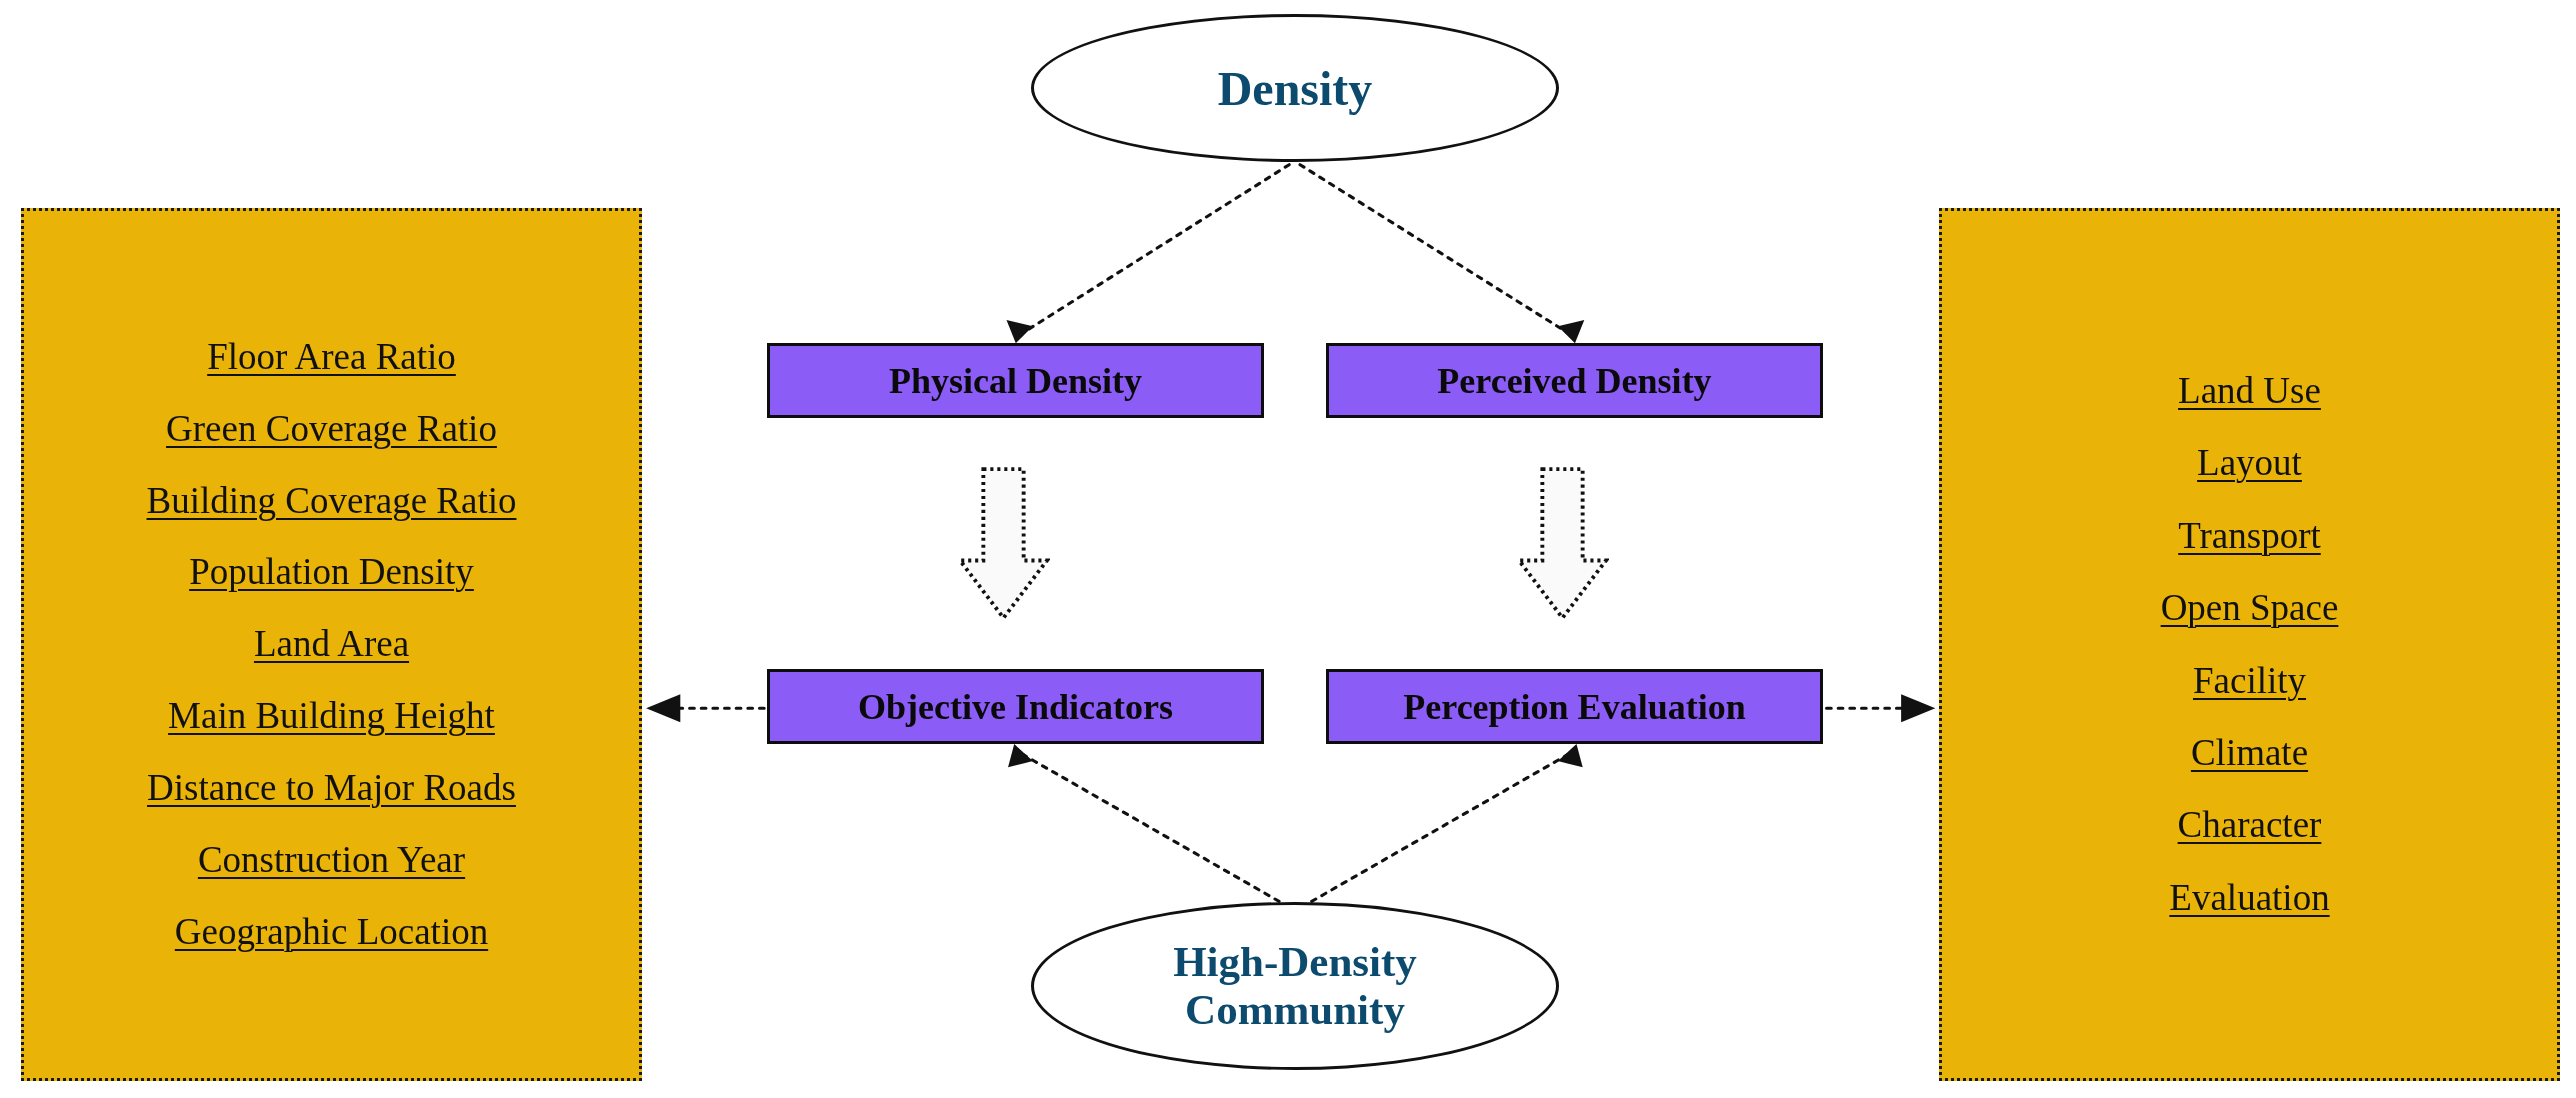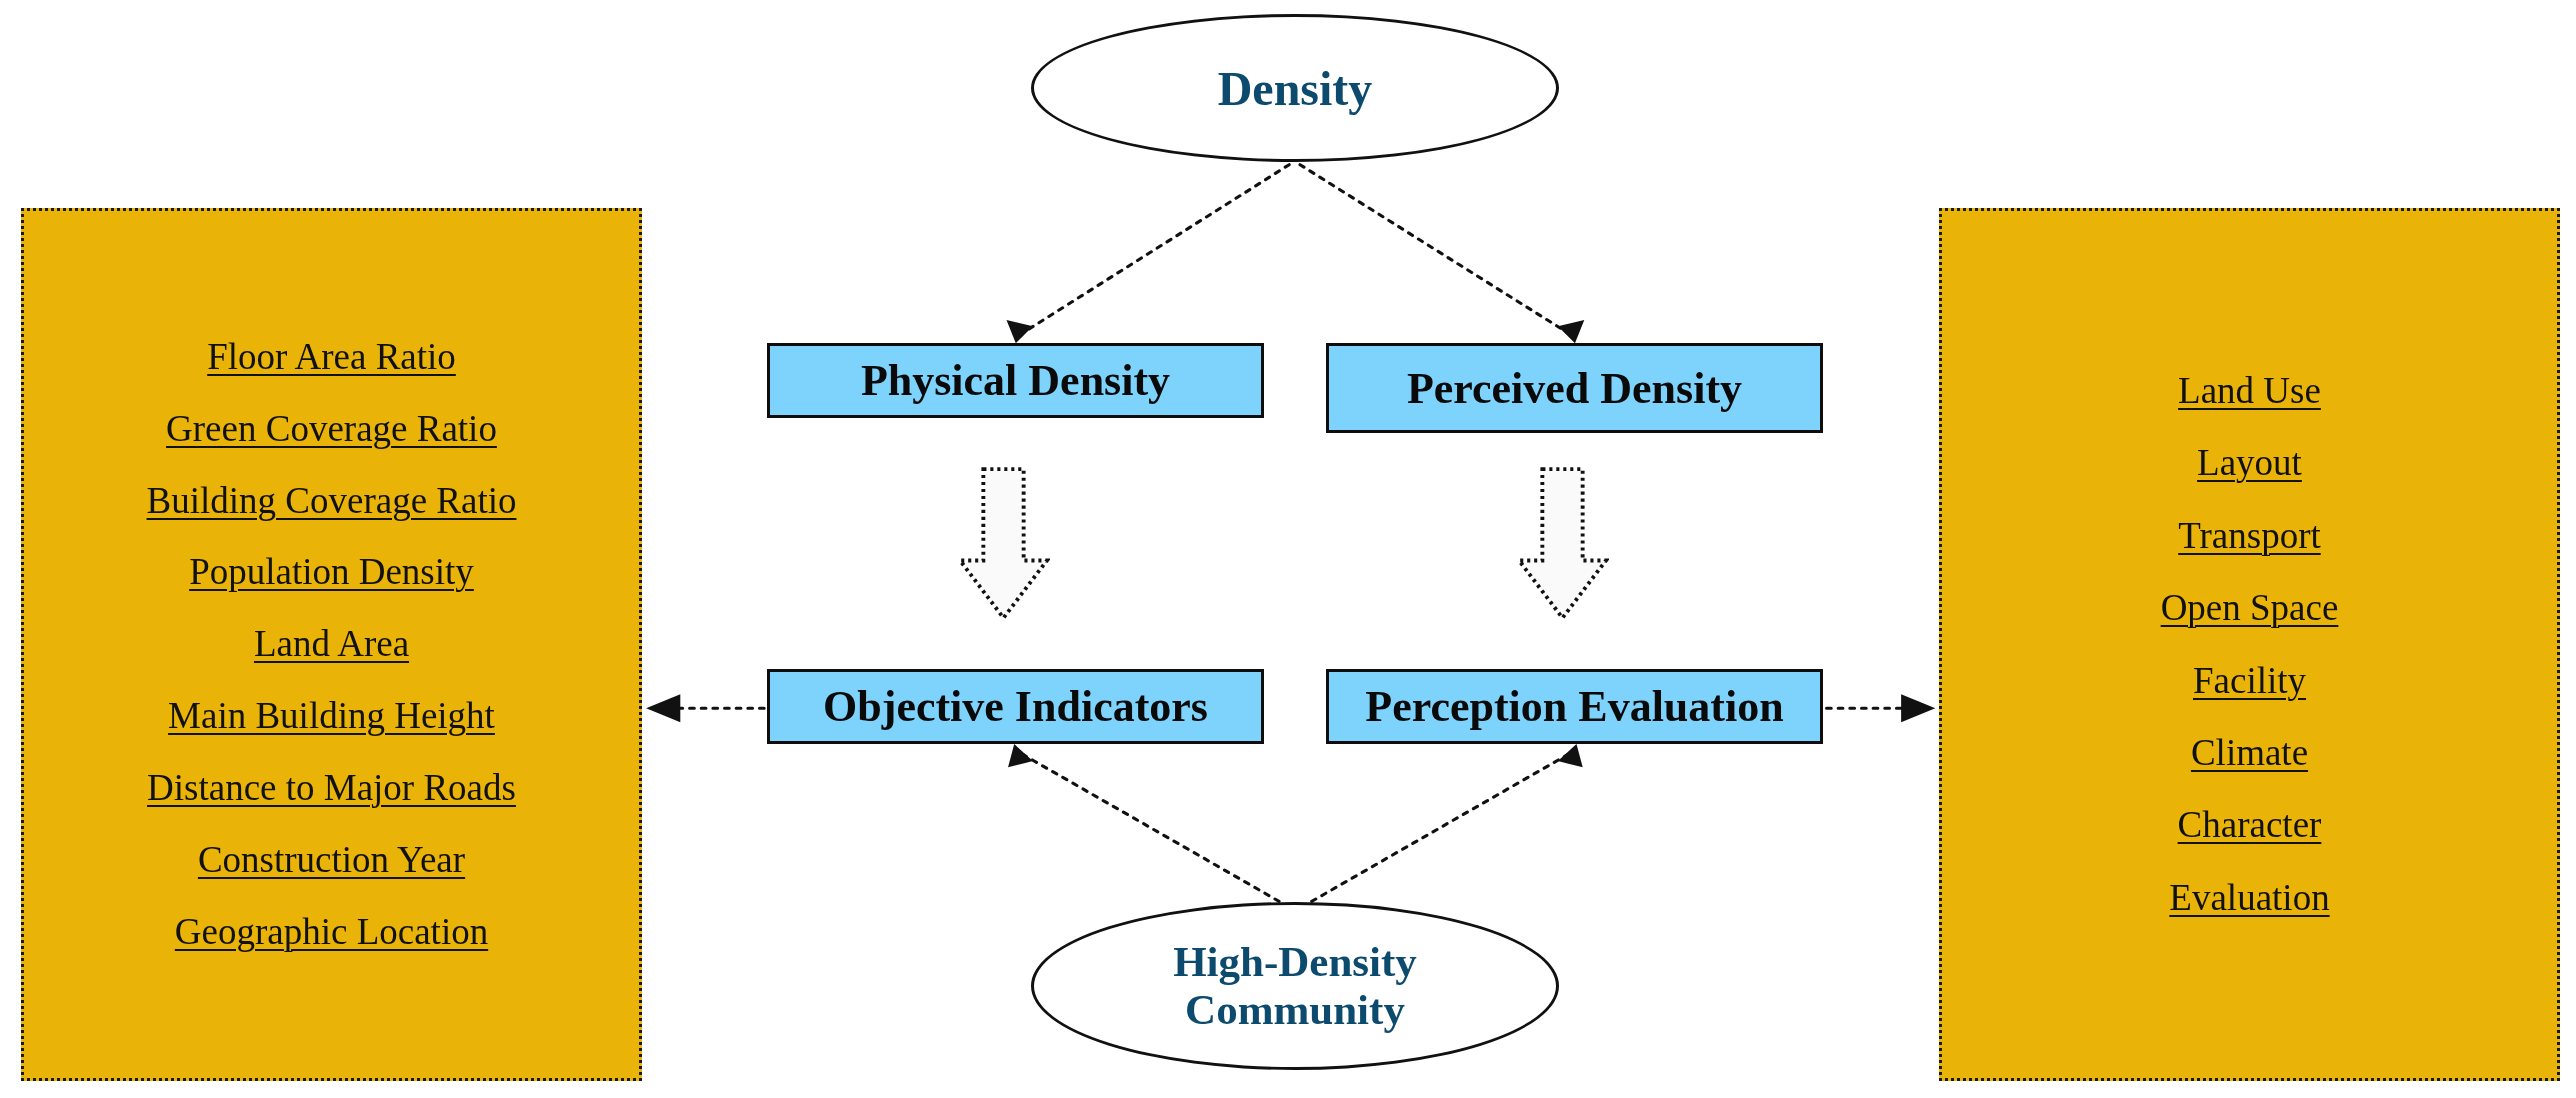--- a/index.html
+++ b/index.html
@@ -73,33 +73,33 @@
   #ellipse-community {
     left: 1031px; top: 902px; width: 528px; height: 168px;
     font-size: 43px;
     line-height: 1.12;
   }
   #ellipse-community .line2 { display: block; }
 
   
   .node-box {
     position: absolute;
-    background: #7dd3fc;
+    background: #8b5cf6;
     border: 3.1px solid #0d0d0d;
     box-sizing: border-box;
     display: flex;
     align-items: center;
     justify-content: center;
-    font-size: 44px;
+    font-size: 36px;
     font-weight: bold;
     color: #0a0a0a;
     white-space: nowrap;
   }
   #box-physical   { left: 767px;  top: 343px;  width: 497px; height: 75px; }
-  #box-perceived  { left: 1326px; top: 343px;  width: 497px; height: 90px; }
+  #box-perceived  { left: 1326px; top: 343px;  width: 497px; height: 75px; }
   #box-objective  { left: 767px;  top: 669px;  width: 497px; height: 75px; }
   #box-perception { left: 1326px; top: 669px;  width: 497px; height: 75px; }
 
   
   .block-arrow { position: absolute; }
   #block-arrow-left  { left: 957px; top: 466px; width: 93px; height: 155px; }
   #block-arrow-right { left: 1516px; top: 466px; width: 93px; height: 155px; }
 </style>
 </head>
 <body>

